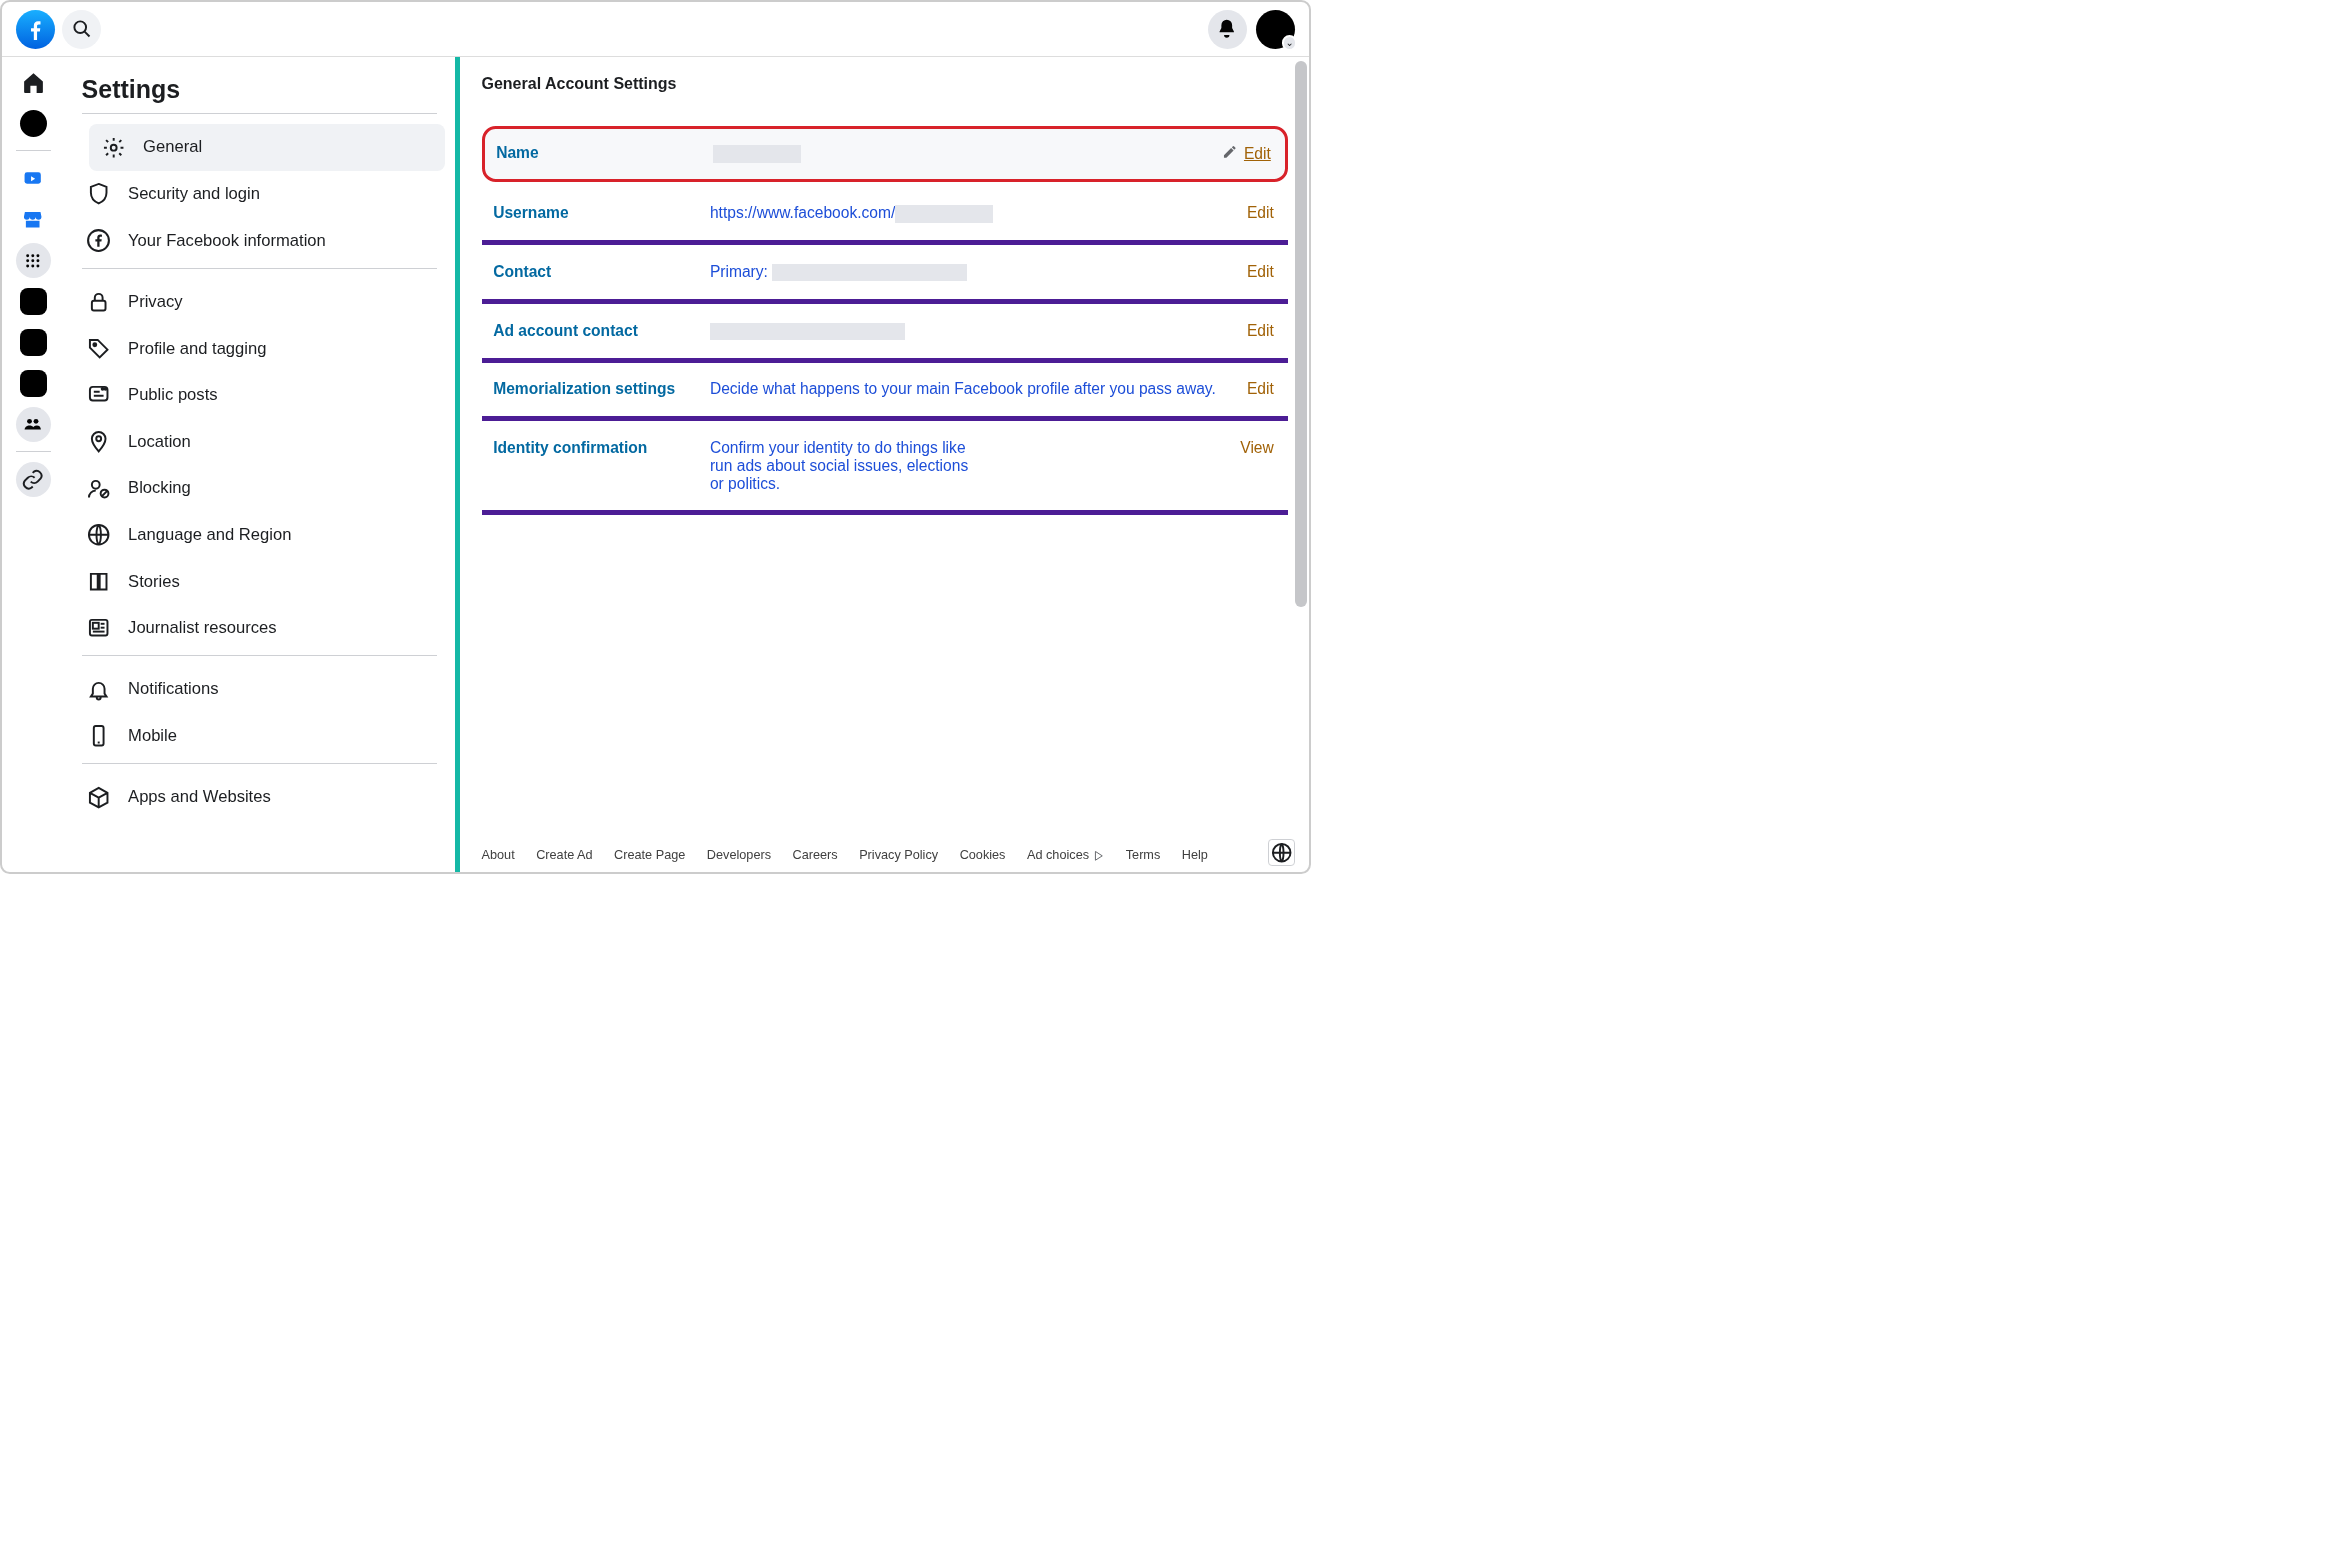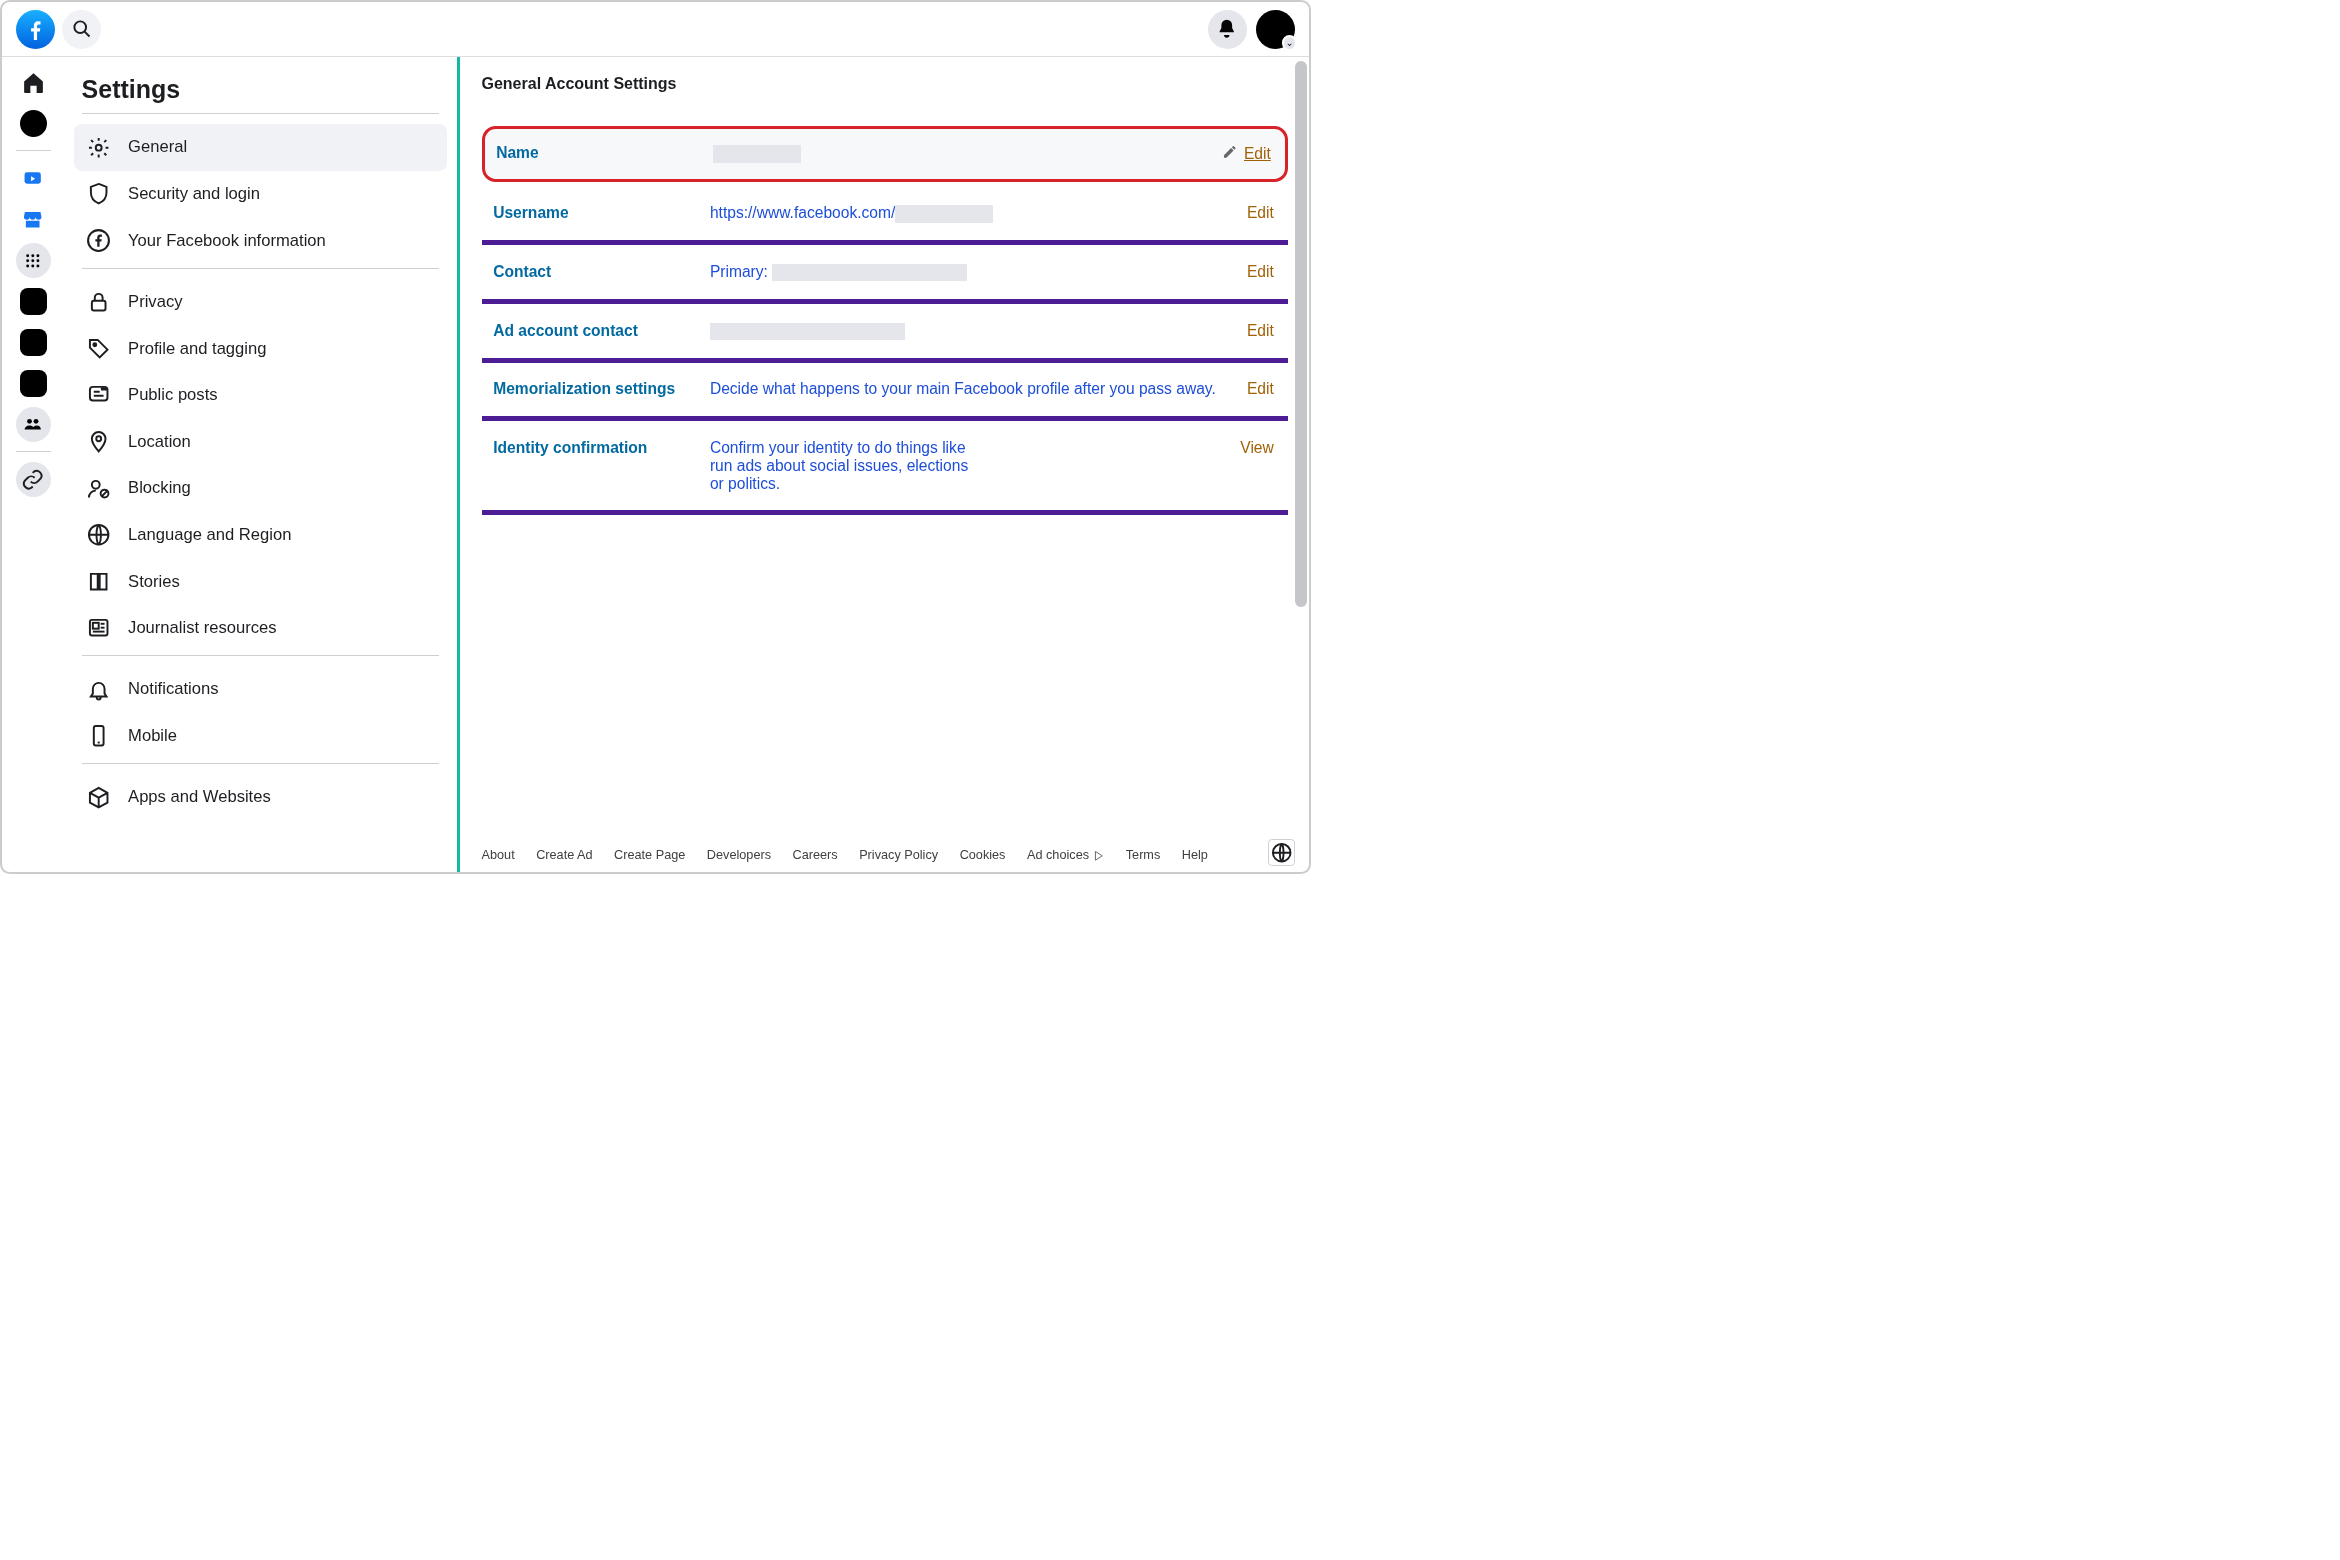--- a/index.html
+++ b/index.html
@@ -13,25 +13,25 @@
 .icon-btn { width: 39px; height: 39px; border-radius: 50%; background: #e4e6eb; display:flex; align-items:center; justify-content:center; }
 .avatar-btn { width: 39px; height: 39px; border-radius: 50%; background: #000; position: relative; }
 .avatar-caret { position:absolute; bottom:-2px; right:-2px; width:15.6px; height:15.6px; border-radius:50%; background:#e4e6eb; border:2px solid #fff; display:flex; align-items:center; justify-content:center; font-size:9.8px; }
 .body-wrap { display:flex; height: calc(100% - 55px); }
 .left-rail { width: 62px; border-right: none; display:flex; flex-direction:column; align-items:center; padding-top:7.8px; gap:5.9px; }
 .rail-item { width:35px; height:35px; border-radius:7.8px; display:flex; align-items:center; justify-content:center; }
 .rail-black-sq { width:27px; height:27px; background:#000; border-radius:7.8px; }
 .rail-circle { width:27px; height:27px; background:#000; border-radius:50%; }
 .rail-divider { width:35px; height:1px; background:#ced0d4; margin:3.9px 0; }
 .rail-grey { width:35px; height:35px; border-radius:50%; background:#e4e6eb; display:flex; align-items:center; justify-content:center; }
-.sidebar { width: 396px; border-right: 3px solid #14b8a6; padding: 13.7px 9.8px; overflow-y:auto; }
+.sidebar { width: 396px; border-right: 5px solid #14b8a6; padding: 13.7px 9.8px; overflow-y:auto; }
 .sidebar h1 { font-size: 25px; font-weight: 800; margin: 3.9px 7.8px 9.8px; }
 .sb-divider { height:1px; background:#ced0d4; margin: 3.9px 7.8px 9.8px; }
 .sb-item { display:flex; align-items:center; gap:15.6px; padding:9.8px 11.7px; border-radius:7.8px; cursor:pointer; font-size:16.6px; font-weight:500; }
-.sb-item.active { background:#f0f2f5; }
+.sb-item.active { background:#f0f2f5;margin-left:15px; }
 .sb-icon { width:27px; height:27px; display:flex; align-items:center; justify-content:center; flex-shrink:0; }
 .main { flex:1; padding: 17.6px 21.5px; overflow-y:auto; position:relative; }
 .main h2 { font-size:16px; font-weight:800; margin-bottom:33px; }
 .row { display:flex; align-items:flex-start; padding:17.6px 11.7px; border-bottom:5px solid #4c1d95; gap:11.7px; }
 .row-label { width:205px; font-weight:700; font-size:15.6px; color:#0369a1; flex-shrink:0; }
 .row-value { flex:1; font-size:15.6px; color:#1d4ed8; max-width:507px; }
 .row-action { font-size:15.6px; color:#a16207; cursor:pointer; margin-left:auto; padding-right:2px; }
 .redacted { display:inline-block; background:#e4e6eb; height:17.6px; vertical-align:middle; }
 .highlight-row { background:#f7f8fa; border:3.9px solid #d8222a; border-radius:13.7px; padding:15.6px 11.7px; margin-bottom:3.9px; }
 .highlight-row .row-action { text-decoration: underline; display:flex; align-items:center; gap:5.9px; }

